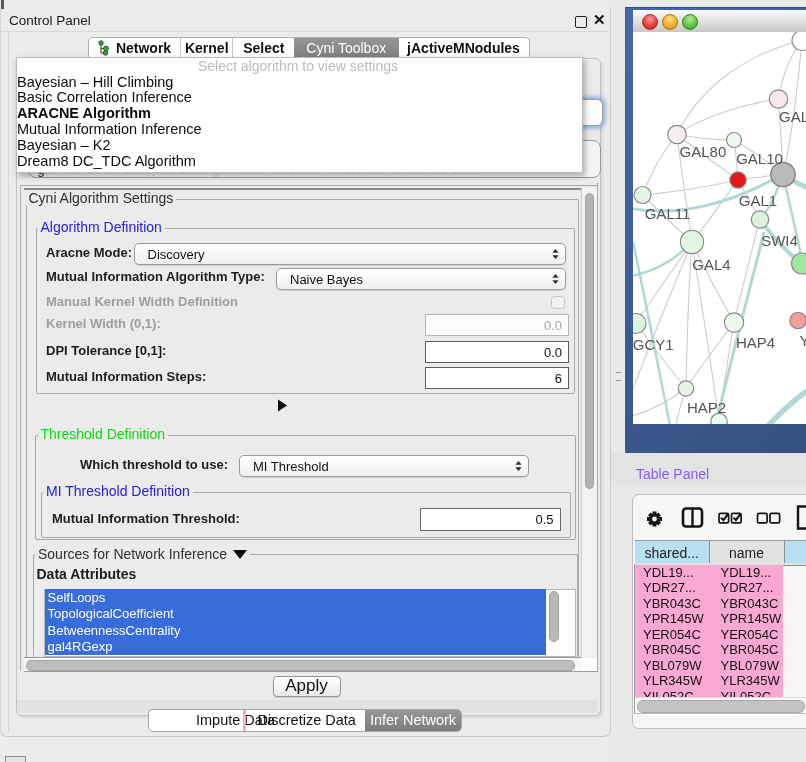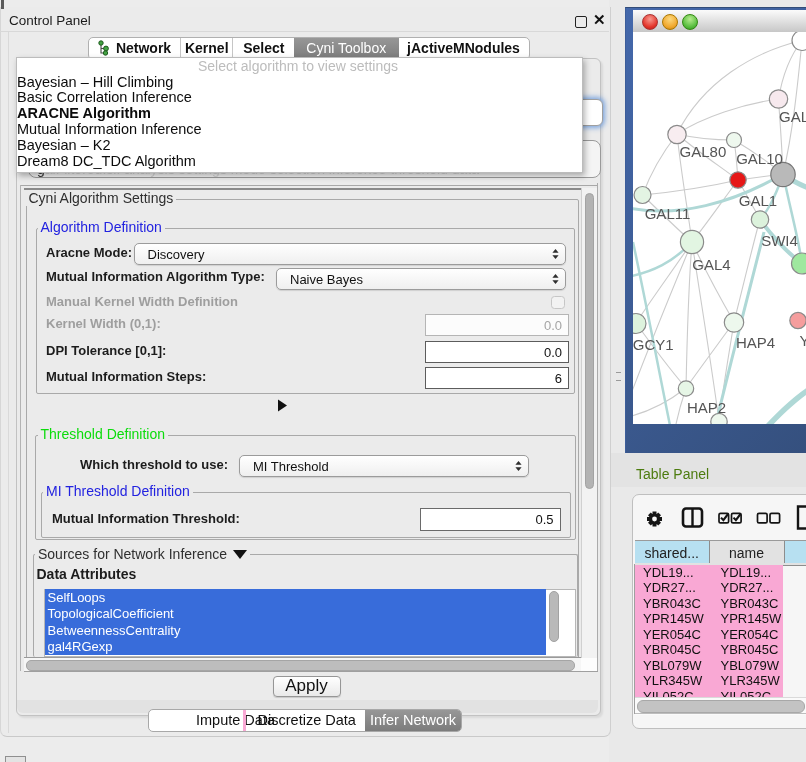--- a/index.html
+++ b/index.html
@@ -98,21 +98,21 @@
 <text x="78.5" y="238" text-anchor="middle">GAL4</text>
 <text x="20.2" y="318" text-anchor="middle">GCY1</text>
 <text x="122.5" y="316" text-anchor="middle">HAP4</text>
 <text x="166.5" y="314">Y</text>
 <text x="73.5" y="381" text-anchor="middle">HAP2</text>
 </g>
 </svg>
 </div>
 
 <div class="ab" style="left:610px;top:453px;width:196px;height:34px;background:#e3e3e3;"></div>
-<div class="ab" style="left:636px;top:466px;font-size:14px;color:#4d7c0f;">Table Panel</div>
+<div class="ab" style="left:636px;top:466px;font-size:14px;color:#8b5cf6;">Table Panel</div>
 
 <div class="ab" style="left:631.5px;top:493.5px;width:180px;height:233px;background:#f6f6f6;border:1px solid #bfbfbf;border-radius:7px;"></div>
 
 <div class="ab" style="left:640px;top:503px;width:166px;height:30px;">
 <svg width="166" height="30" viewBox="0 0 166 30">
 <g fill="#141414">
   <circle cx="14.5" cy="16" r="5.6"></circle>
   <g stroke="#141414" stroke-width="4">
     <line x1="14.5" y1="8.5" x2="14.5" y2="23.5"></line>
     <line x1="7" y1="16" x2="22" y2="16"></line>

